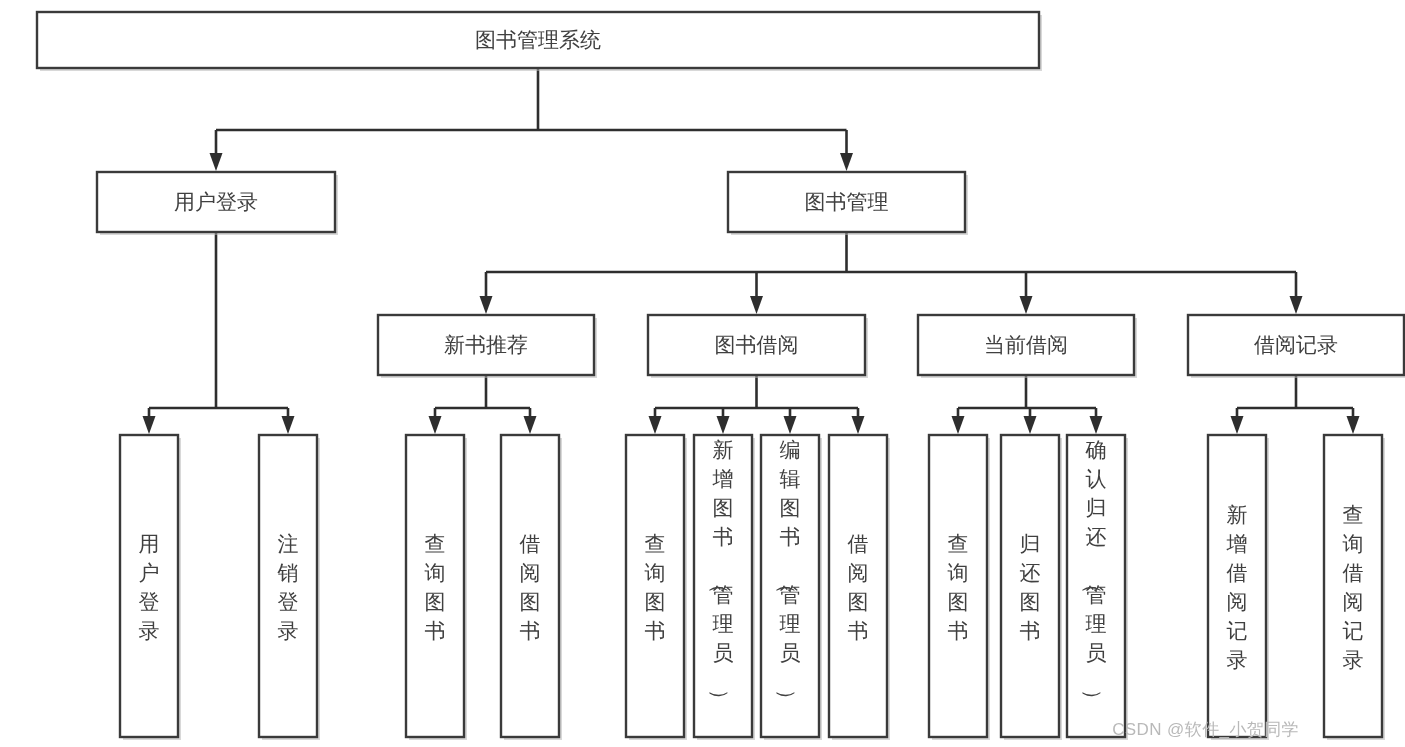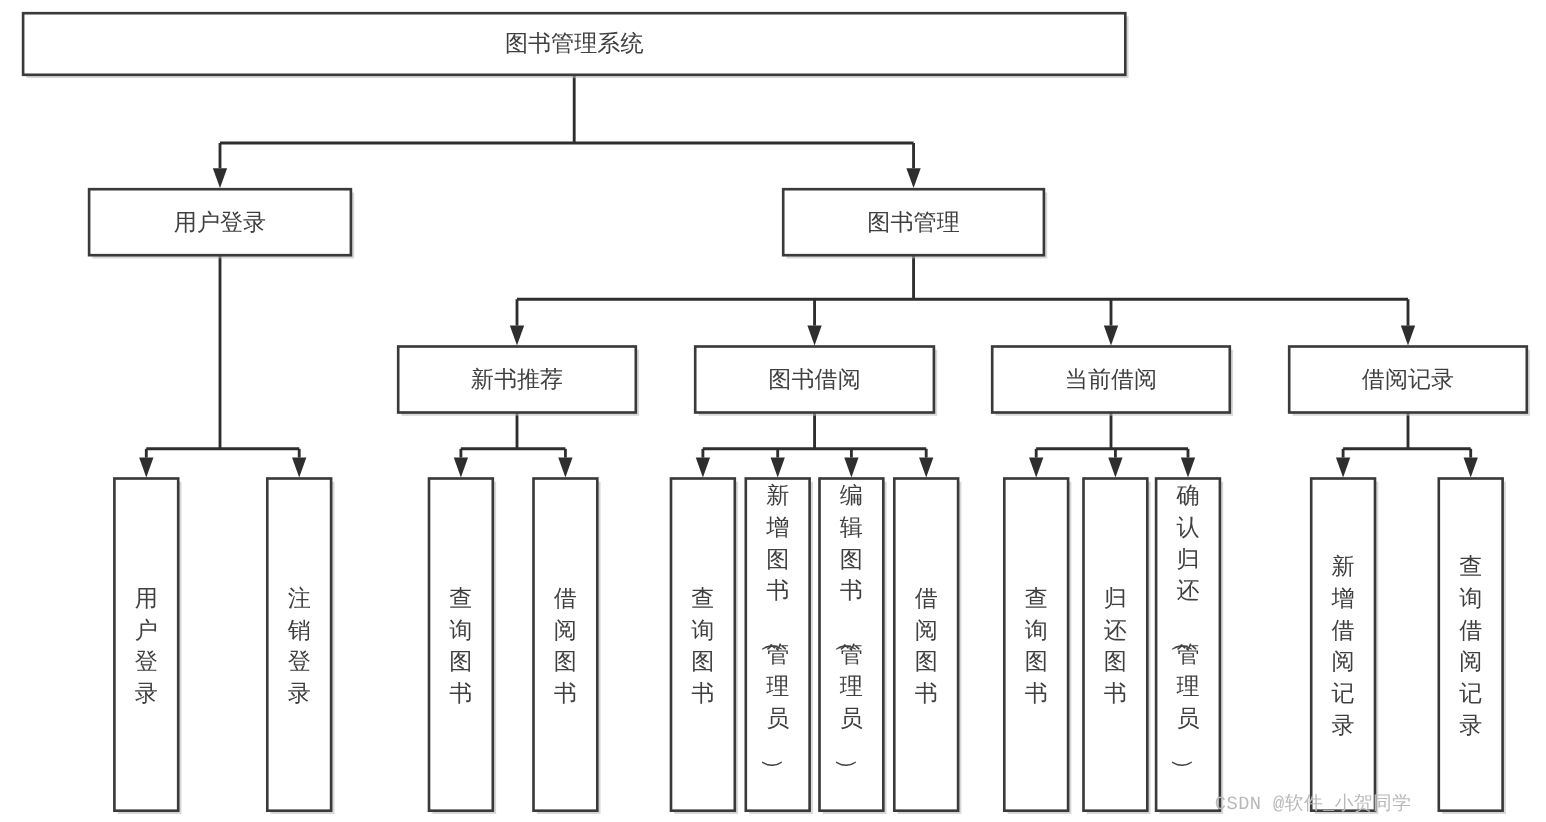--- a/index.html
+++ b/index.html
@@ -14,20 +14,21 @@
     position: relative;
     font-family: "DejaVu Sans", "Liberation Sans", sans-serif;
     overflow: hidden;
   }
   #diagram-root {
     position: absolute;
     left: 0;
     top: 0;
     width: 1291px;
     height: 747px;
+    padding-left: 16px;
   }
   svg.diagram {
     display: block;
     width: 1405px;
     height: 747px;
   }
   .node-box {
     fill: #ffffff;
     stroke: #3a3a3a;
     stroke-width: 2.4;
@@ -56,21 +57,21 @@
   .node-label-v {
     font-family: "DejaVu Sans", "Liberation Sans", sans-serif;
     font-size: 21px;
     fill: #404040;
     text-anchor: middle;
   }
   .watermark {
     position: absolute;
     right: 8px;
     bottom: 6px;
-    font-family: Liberation Mono, monospace;
+    font-family: Liberation Sans, sans-serif;
     font-size: 17px;
     color: #b9b9b9;
     letter-spacing: 0.4px;
     white-space: nowrap;
     user-select: none;
   }
 </style>
 </head>
 <body>
 

